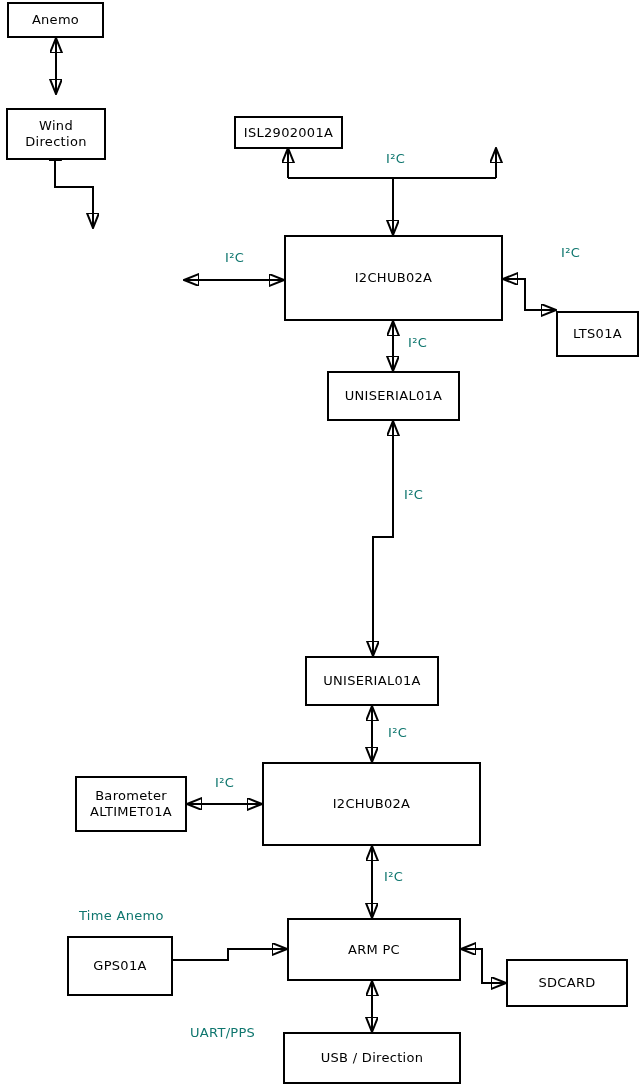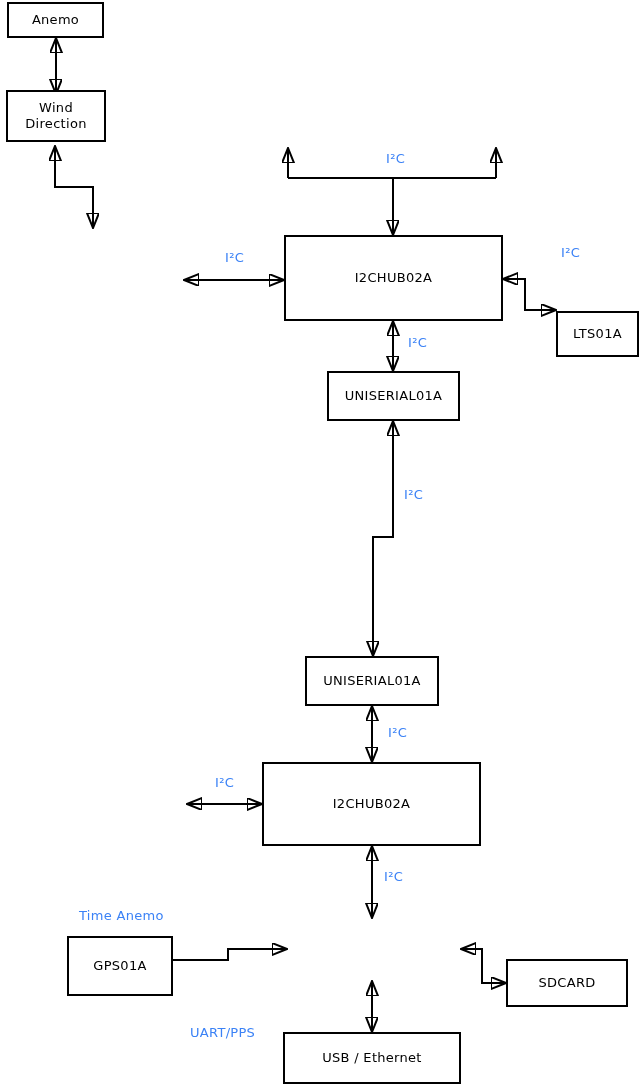--- a/index.html
+++ b/index.html
@@ -33,21 +33,21 @@
     text-align: center;
     font-size: 13px;
     line-height: 16px;
     color: #000000;
     letter-spacing: 0.3px;
   }
   .elabel {
     position: absolute;
     font-size: 13px;
     line-height: 14px;
-    color: #3b82f6;
+    color: #0f766e;
     white-space: nowrap;
     letter-spacing: 0.3px;
   }
 </style>
 </head>
 <body>
 
 <div id="canvas">
 
   <svg id="edges" viewBox="0 0 640 1089" xmlns="http://www.w3.org/2000/svg">
@@ -74,60 +74,70 @@
     <path d="M372,846 L372,918" marker-start="url(#arrS)" marker-end="url(#arrE)"></path>
     <path d="M173,960 L228,960 L228,949 L287,949" marker-end="url(#arrE)"></path>
     <path d="M461,949 L482,949 L482,983 L506,983" marker-start="url(#arrS)" marker-end="url(#arrE)"></path>
     <path d="M372,981 L372,1032" marker-start="url(#arrS)" marker-end="url(#arrE)"></path>
   </svg>
 
   <div class="node" style="left:7px;top:2px;width:97px;height:36px">
     <span>Anemo</span>
   </div>
 
-  <div class="node" style="left:6px;top:90px;width:100px;height:52px">
+  <div class="node" style="left:6px;top:108px;width:100px;height:52px">
     <span>Wind</span>
     <span>Direction</span>
   </div>
 
 
+  <div class="node" style="left:234px;top:116px;width:109px;height:33px">
+    <span>ISL2902001A</span>
+  </div>
 
 
   <div class="node" style="left:284px;top:235px;width:219px;height:86px">
     <span>I2CHUB02A</span>
   </div>
 
   <div class="node" style="left:556px;top:311px;width:83px;height:46px">
     <span>LTS01A</span>
   </div>
 
   <div class="node" style="left:327px;top:371px;width:133px;height:50px">
     <span>UNISERIAL01A</span>
   </div>
 
   <div class="node" style="left:305px;top:656px;width:134px;height:50px">
     <span>UNISERIAL01A</span>
   </div>
 
+  <div class="node" style="left:75px;top:776px;width:112px;height:56px">
+    <span>Barometer</span>
+    <span>ALTIMET01A</span>
+  </div>
 
   <div class="node" style="left:262px;top:762px;width:219px;height:84px">
     <span>I2CHUB02A</span>
   </div>
 
   <div class="node" style="left:67px;top:936px;width:106px;height:60px">
     <span>GPS01A</span>
   </div>
 
+  <div class="node" style="left:287px;top:918px;width:174px;height:63px">
+    <span>ARM PC</span>
+  </div>
 
   <div class="node" style="left:506px;top:959px;width:122px;height:48px">
     <span>SDCARD</span>
   </div>
 
   <div class="node" style="left:283px;top:1032px;width:178px;height:52px">
-    <span>USB / Ethernet</span>
+    <span>USB / Direction</span>
   </div>
 
   <div class="elabel" style="left:386px;top:152px">I²C</div>
   <div class="elabel" style="left:225px;top:251px">I²C</div>
   <div class="elabel" style="left:561px;top:246px">I²C</div>
   <div class="elabel" style="left:408px;top:336px">I²C</div>
   <div class="elabel" style="left:404px;top:488px">I²C</div>
   <div class="elabel" style="left:388px;top:726px">I²C</div>
   <div class="elabel" style="left:215px;top:776px">I²C</div>
   <div class="elabel" style="left:384px;top:870px">I²C</div>

